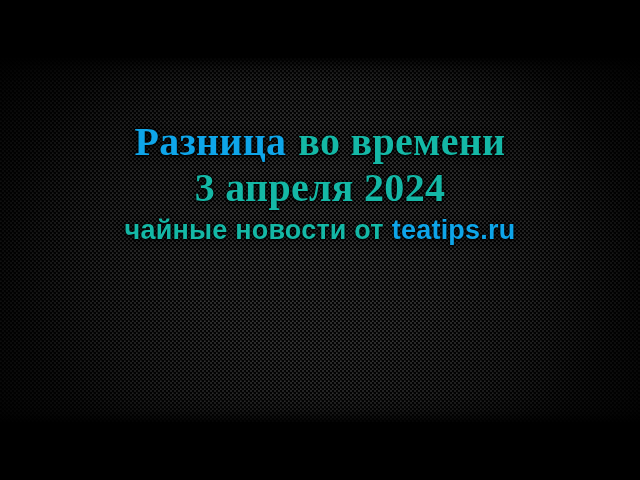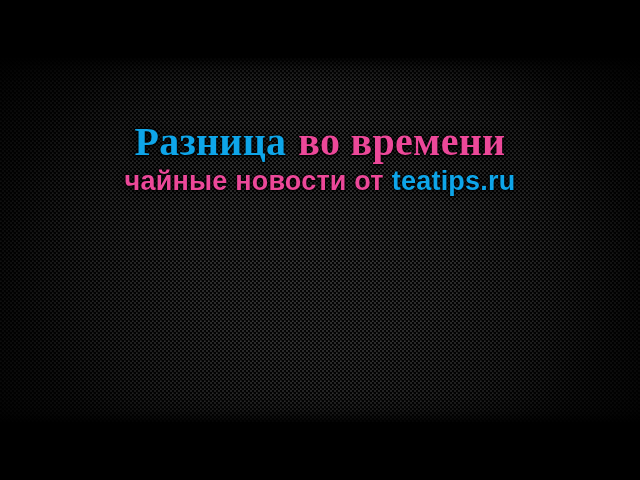--- a/index.html
+++ b/index.html
@@ -142,21 +142,21 @@
   }
 
   .line-source {
     font-size: 27px;
     font-weight: bold;
     font-family: "Liberation Sans", "DejaVu Sans", sans-serif;
     letter-spacing: 0.2px;
   }
 
   .txt-white {
-    color: #ec4899;
+    color: #14b8a6;
     text-shadow:
       0 0 2px rgba(0,0,0,0.95),
       0 1px 3px rgba(0,0,0,0.9),
       0 0 8px rgba(0,0,0,0.55);
   }
 
   .txt-red {
     color: #0ea5e9;
     text-shadow:
       0 0 2px rgba(0,0,0,0.95),
@@ -180,20 +180,21 @@
 
   <div class="letterbox top"></div>
   <div class="letterbox bottom"></div>
 
   <div class="title-block">
 
     <span class="line line-main">
       <span class="txt-red">Разница</span><span class="sp"></span><span class="txt-white">во времени</span>
     </span>
 
+    <span class="line line-date txt-white">3 апреля 2024</span>
 
     <span class="line line-source">
       <span class="txt-white">чайные новости от</span><span class="sp"></span><span class="txt-red">teatips.ru</span>
     </span>
 
   </div>
 
 </div>
 
 </body></html>

